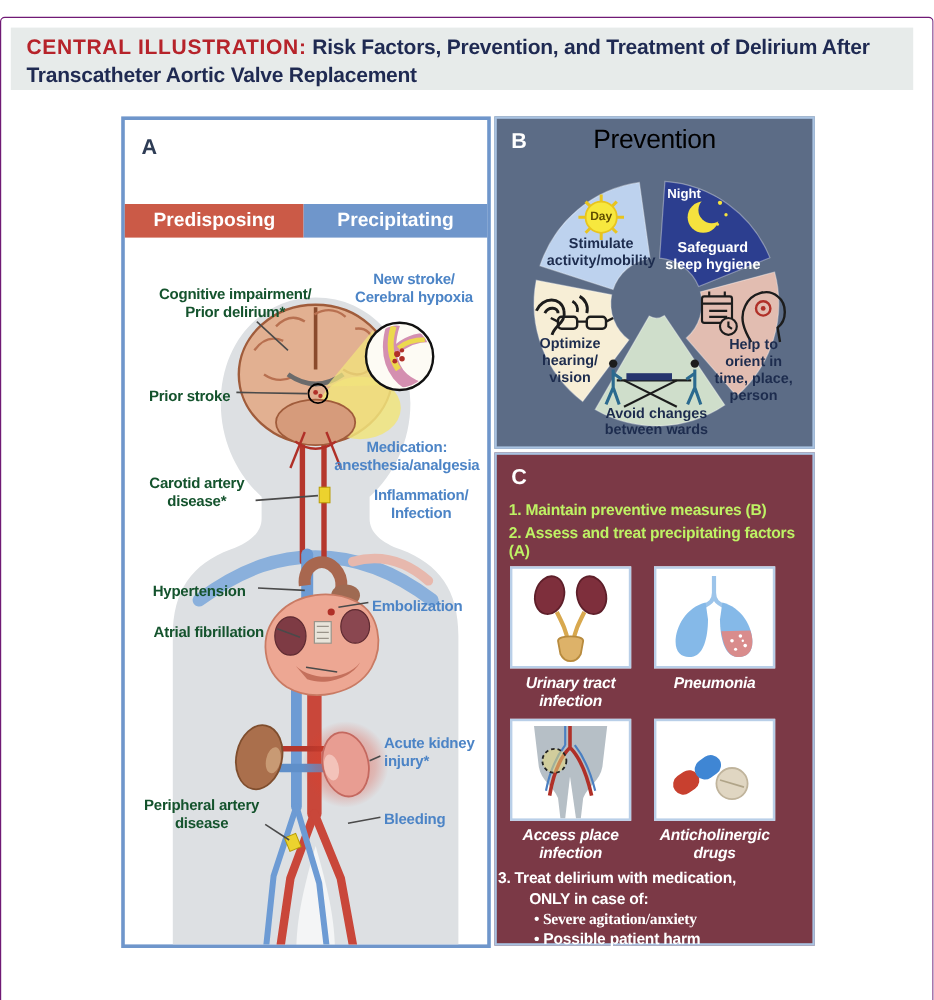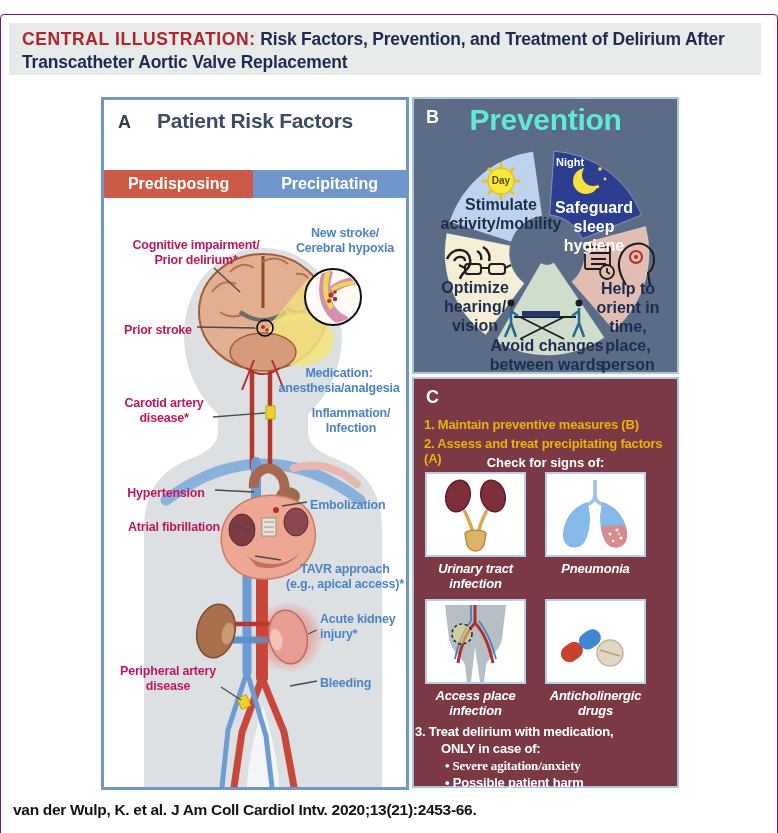--- a/index.html
+++ b/index.html
@@ -18,41 +18,41 @@
   .pa-title{position:absolute;left:0;top:9px;width:100%;text-align:center;font-size:21px;
             font-weight:bold;color:#3c4c66;letter-spacing:-0.3px;}
   .pa-strip{position:absolute;left:0;top:70px;width:100%;height:28px;display:flex;}
   .pa-strip .red{flex:0 0 49.4%;background:#cb5a47;color:#fff;font-weight:bold;font-size:16px;
                  display:flex;align-items:center;justify-content:center;}
   .pa-strip .blue{flex:1;background:#6f96cb;color:#fff;font-weight:bold;font-size:16px;
                  display:flex;align-items:center;justify-content:center;}
   .anatomy-svg{position:absolute;left:0;top:100px;}
   .albl{position:absolute;font-weight:bold;font-size:12.5px;line-height:1.18;white-space:pre-line;
         text-align:center;letter-spacing:-0.2px;}
-  .albl.r{color:#be185d;}
+  .albl.r{color:#14532d;}
   .albl.b{color:#4c84c6;}
   
   .panel-b{position:absolute;left:411px;top:82px;width:267px;height:277px;background:#5c6c86;
            border:2px solid #a9c3e2;box-sizing:border-box;}
   .pb-letter{position:absolute;left:12px;top:8px;font-size:18px;font-weight:bold;color:#fff;}
-  .pb-title{position:absolute;left:0;top:4px;width:100%;text-align:center;font-size:30px;
-            font-weight:bold;color:#5eead4;letter-spacing:-0.3px;}
+  .pb-title{position:absolute;left:0;top:4px;width:100%;text-align:center;font-size:22px;
+            font-weight:normal;color:#000000;letter-spacing:-0.3px;}
   .donut-svg{position:absolute;left:0;top:0;}
-  .pblbl{position:absolute;font-weight:bold;font-size:16px;line-height:1.18;white-space:pre-line;
+  .pblbl{position:absolute;font-weight:bold;font-size:12px;line-height:1.18;white-space:pre-line;
          text-align:center;color:#1d2c4e;}
   .pblbl.light{color:#fff;}
   .pb-tag{position:absolute;font-weight:bold;font-size:11px;color:#fff;}
   .pb-daytag{position:absolute;font-weight:bold;font-size:10px;color:#5f4c00;text-align:center;}
   
   .panel-c{position:absolute;left:411px;top:362px;width:267px;height:411px;background:#7b3946;
            border:2px solid #a9c3e2;box-sizing:border-box;}
   .pc-letter{position:absolute;left:12px;top:8px;font-size:18px;font-weight:bold;color:#fff;}
   .pc-title{position:absolute;left:0;top:3px;width:100%;text-align:center;font-size:23px;
             font-weight:bold;color:#fff;letter-spacing:-0.3px;}
-  .pc-step{position:absolute;left:10px;font-weight:bold;font-size:13px;color:#eab308;letter-spacing:-0.2px;}
+  .pc-step{position:absolute;left:10px;font-weight:bold;font-size:13px;color:#bef264;letter-spacing:-0.2px;}
   .pc-check{position:absolute;left:0;width:100%;text-align:center;font-weight:bold;font-size:13px;color:#fff;}
   .tile{position:absolute;width:101px;height:85px;background:#fff;border:2px solid #b9cfe8;box-sizing:border-box;}
   .tlbl{position:absolute;width:105px;text-align:center;color:#fff;font-weight:bold;font-size:13px;
         line-height:1.18;white-space:pre-line;letter-spacing:-0.2px;font-style:italic;}
   .pc3{position:absolute;font-weight:bold;font-size:13px;color:#fff;letter-spacing:-0.2px;line-height:1.35;}
   
   .citation{position:absolute;left:12px;top:786px;font-size:15.5px;font-weight:bold;color:#141414;
             letter-spacing:-0.3px;}
 </style>
 </head>
@@ -60,21 +60,20 @@
 
 <div class="figure">
 
   <div class="title-bar">
     <span class="t-red">CENTRAL ILLUSTRATION:</span>
     <span class="t-navy">Risk Factors, Prevention, and Treatment of Delirium After Transcatheter Aortic Valve Replacement</span>
   </div>
 
   <section class="panel-a">
     <div class="pa-letter">A</div>
-    <div class="pa-title">Patient Risk Factors</div>
     <div class="pa-strip">
       <div class="red">Predisposing</div>
       <div class="blue">Precipitating</div>
     </div>
 
     <svg class="anatomy-svg" width="302" height="587" viewBox="0 0 302 587">
       <defs>
         <radialGradient id="glow" cx="50%" cy="50%" r="50%">
           <stop offset="0%" stop-color="rgba(226,62,40,0.55)"></stop>
           <stop offset="70%" stop-color="rgba(226,62,40,0.25)"></stop>
@@ -197,22 +196,20 @@
     <div class="albl r" style="left:12px;top:223px;width:84px;">Prior stroke</div>
     <div class="albl b" style="left:168px;top:266px;width:134px;">Medication:
 anesthesia/analgesia</div>
     <div class="albl r" style="left:8px;top:296px;width:104px;">Carotid artery
 disease*</div>
     <div class="albl b" style="left:192px;top:306px;width:110px;">Inflammation/
 Infection</div>
     <div class="albl r" style="left:10px;top:386px;width:104px;">Hypertension</div>
     <div class="albl b" style="left:206px;top:398px;width:98px;text-align:left;">Embolization</div>
     <div class="albl r" style="left:10px;top:420px;width:120px;">Atrial fibrillation</div>
-    <div class="albl b" style="left:178px;top:462px;width:126px;">TAVR approach
-(e.g., apical access)*</div>
     <div class="albl b" style="left:216px;top:512px;width:88px;text-align:left;">Acute kidney
 injury*</div>
     <div class="albl r" style="left:8px;top:564px;width:112px;">Peripheral artery
 disease</div>
     <div class="albl b" style="left:216px;top:576px;width:84px;text-align:left;">Bleeding</div>
   </section>
 
   <section class="panel-b">
     <div class="pb-letter">B</div>
     <div class="pb-title">Prevention</div>
@@ -308,21 +305,20 @@
 time, place,
 person</div>
     <div class="pblbl" style="left:66px;top:238px;width:134px;">Avoid changes
 between wards</div>
   </section>
 
   <section class="panel-c">
     <div class="pc-letter">C</div>
     <div class="pc-step" style="top:38px;">1. Maintain preventive measures (B)</div>
     <div class="pc-step" style="top:57px;">2. Assess and treat precipitating factors (A)</div>
-    <div class="pc-check" style="top:76px;">Check for signs of:</div>
 
     <div class="tile" style="left:11px;top:93px;">
       <svg width="97" height="81" viewBox="0 0 97 81">
         <g transform="rotate(15 31 22)">
             <ellipse cx="31" cy="22" rx="12" ry="16" fill="#7e2f3c" stroke="#5e1f2a" stroke-width="1.5"></ellipse>
           </g>
         <g transform="rotate(-15 66 22)">
             <ellipse cx="66" cy="22" rx="12" ry="16" fill="#7e2f3c" stroke="#5e1f2a" stroke-width="1.5"></ellipse>
           </g>
         <path d="M37,36 C42,46 45,52 46,60" stroke="#d8a84e" stroke-width="3.5" fill="none"></path>
@@ -372,14 +368,13 @@
 infection</div>
     <div class="tlbl" style="left:129px;top:309px;">Anticholinergic
 drugs</div>
 
     <div class="pc3" style="left:1px;top:344px;">3. Treat delirium with medication,</div>
     <div class="pc3" style="left:27px;top:361px;">ONLY in case of:</div>
     <div class="pc3" style="left:31px;top:378px;font-family:Liberation Serif, serif;">• Severe agitation/anxiety</div>
     <div class="pc3" style="left:31px;top:395px;">• Possible patient harm</div>
   </section>
 
-  <div class="citation">van der Wulp, K. et al. J Am Coll Cardiol Intv. 2020;13(21):2453-66.</div>
 </div>
 
 </body></html>

